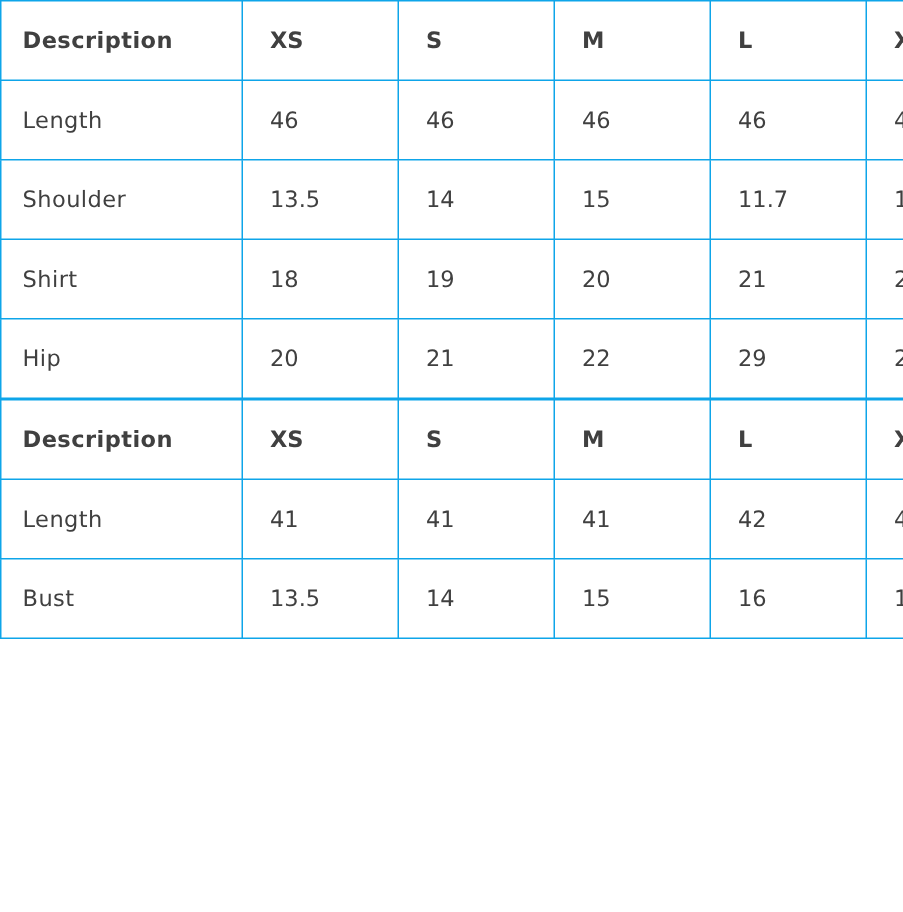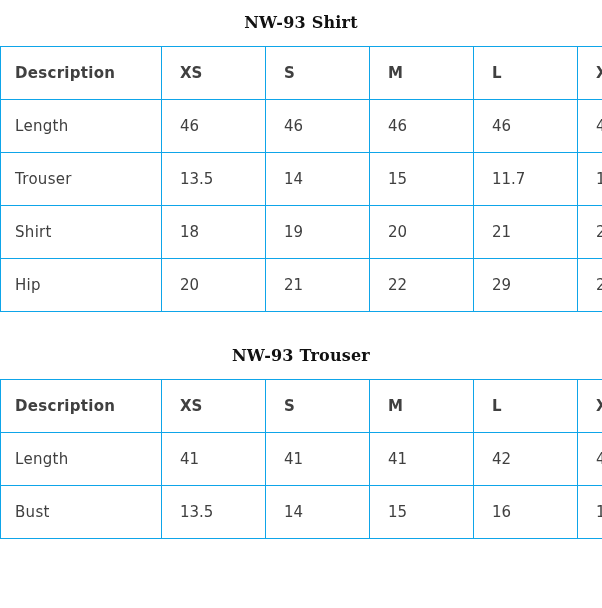--- a/index.html
+++ b/index.html
@@ -68,21 +68,20 @@
   .spacer-bottom {
     height: 12px;
   }
 </style>
 </head>
 <body>
 
 <div class="page">
 
   <div class="section">
-    <div class="table-title title-shirt">NW-93 Shirt</div>
     <table class="size-table">
       <tbody>
         <tr class="header-row">
           <td class="desc-col">Description</td>
           <td class="size-col">XS</td>
           <td class="size-col">S</td>
           <td class="size-col">M</td>
           <td class="size-col">L</td>
           <td class="size-col">XL</td>
 
@@ -90,21 +89,21 @@
         <tr>
           <td class="desc-col">Length</td>
           <td class="size-col">46</td>
           <td class="size-col">46</td>
           <td class="size-col">46</td>
           <td class="size-col">46</td>
           <td class="size-col">46</td>
 
         </tr>
         <tr>
-          <td class="desc-col">Trouser</td>
+          <td class="desc-col">Shoulder</td>
           <td class="size-col">13.5</td>
           <td class="size-col">14</td>
           <td class="size-col">15</td>
           <td class="size-col">11.7</td>
           <td class="size-col">16</td>
 
         </tr>
         <tr>
           <td class="desc-col">Shirt</td>
           <td class="size-col">18</td>
@@ -121,21 +120,20 @@
           <td class="size-col">22</td>
           <td class="size-col">29</td>
           <td class="size-col">24</td>
 
         </tr>
       </tbody>
     </table>
   </div>
 
   <div class="section">
-    <div class="table-title title-trouser">NW-93 Trouser</div>
     <table class="size-table">
       <tbody>
         <tr class="header-row">
           <td class="desc-col">Description</td>
           <td class="size-col">XS</td>
           <td class="size-col">S</td>
           <td class="size-col">M</td>
           <td class="size-col">L</td>
           <td class="size-col">XL</td>
 

